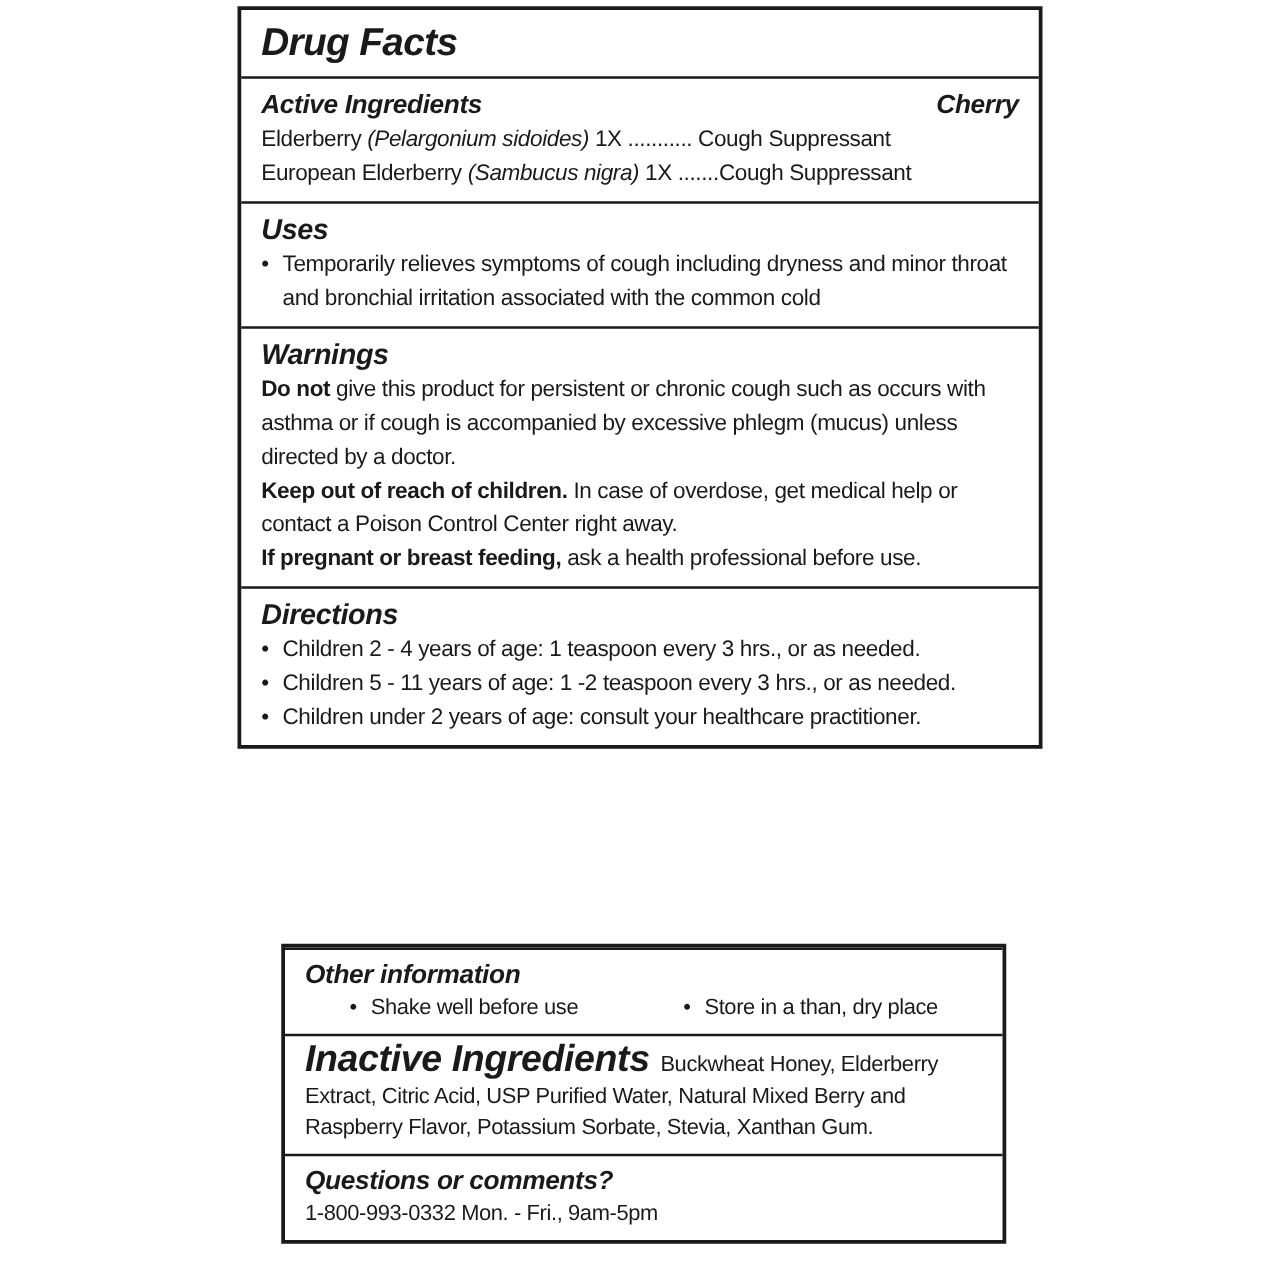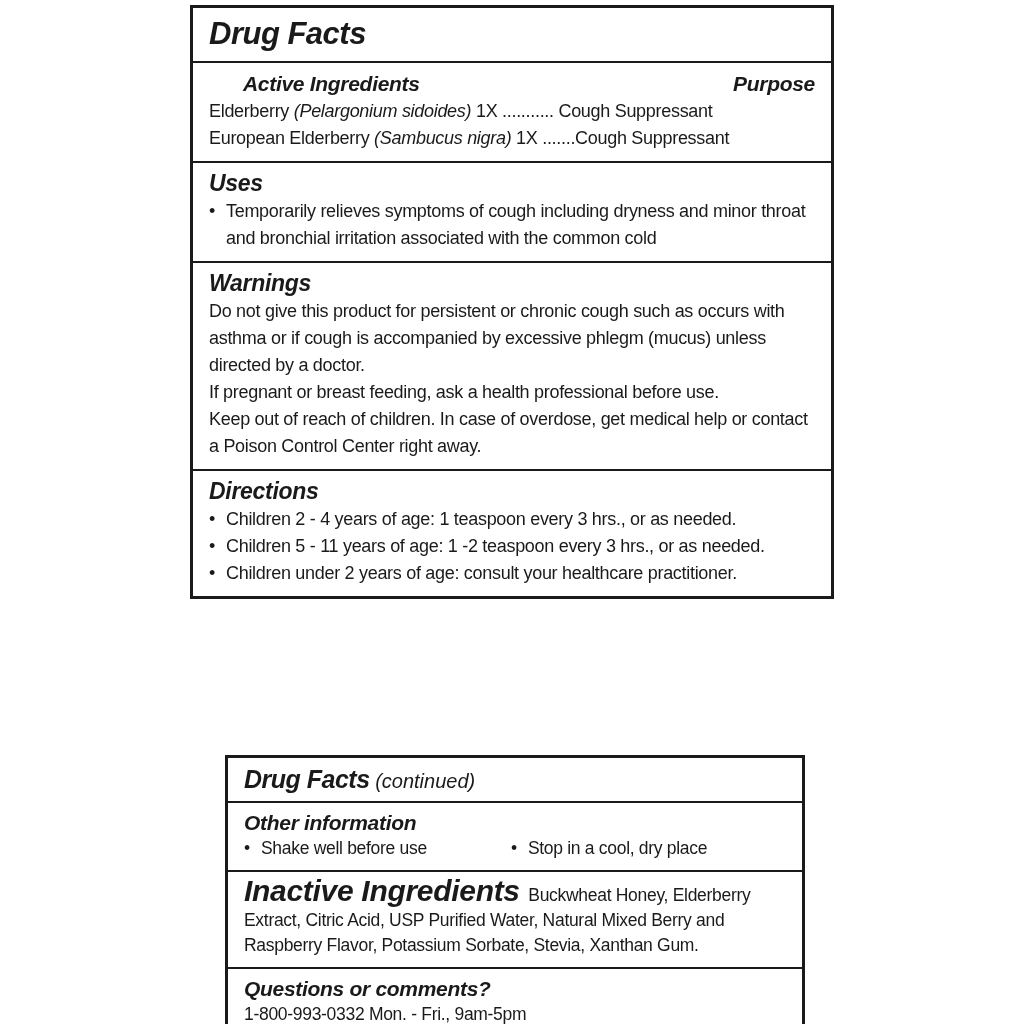--- a/index.html
+++ b/index.html
@@ -42,79 +42,79 @@
   .sec-heading {
     font-size: 23px; font-weight: bold; font-style: italic;
     letter-spacing: -0.3px;
     line-height: 29px;
   }
   .panel-cont .sec-heading { font-size: 21px; line-height: 27px; }
 
   
   .body-text { font-size: 18px; line-height: 27px; letter-spacing: -0.3px; }
   .panel-cont .body-text { font-size: 17.5px; line-height: 25px; }
-  .b { font-weight: normal; }
+  .b { font-weight: bold; }
   .i { font-style: italic; }
 
   
-  .ai-header { display: flex; justify-content: space-between; align-items: baseline; margin-left: 34px; }
+  .ai-header { display: flex; justify-content: space-between; align-items: baseline; }
   .ai-header .sec-heading { font-size: 21px; }
   .ai-row { white-space: nowrap; }
 
   
   .bullet-line { display: flex; }
   .bullet-line .dot { flex: 0 0 auto; width: 17px; }
   .bullet-line .dot::before { content: "\2022"; }
   .bullet-line .btext { flex: 1 1 auto; }
 
   
-  .twin-bullets { display: flex; gap: 84px; }
+  .twin-bullets { display: flex; gap: 84px; justify-content: center; }
   .twin-bullets .bullet-line { flex: 0 0 auto; }
 
   
   .inline-heading {
     font-size: 30px; font-weight: bold; font-style: italic;
     letter-spacing: -0.3px; margin-right: 4px;
   }
 </style>
 </head>
 <body>
 
 <div class="panel panel-main">
 
   <div class="df-title">
     <span class="big">Drug Facts</span>
   </div>
 
   <div class="section">
     <div class="ai-header">
       <span class="sec-heading">Active Ingredients</span>
-      <span class="sec-heading">Purpose</span>
+      <span class="sec-heading">Cherry</span>
     </div>
     <div class="body-text ai-row">
       <span>Elderberry </span><span class="i">(Pelargonium sidoides)</span><span> 1X ........... Cough Suppressant</span>
     </div>
     <div class="body-text ai-row">
       <span>European Elderberry </span><span class="i">(Sambucus nigra)</span><span> 1X .......Cough Suppressant</span>
     </div>
   </div>
 
   <div class="section">
     <div class="sec-heading">Uses</div>
     <div class="body-text bullet-line">
       <span class="dot"></span>
       <span class="btext">Temporarily relieves symptoms of cough including dryness and minor throat and bronchial irritation associated with the common cold</span>
     </div>
   </div>
 
   <div class="section">
     <div class="sec-heading">Warnings</div>
     <div class="body-text"><span class="b">Do not</span><span> give this product for persistent or chronic cough such as occurs with asthma or if cough is accompanied by excessive phlegm (mucus) unless directed by a doctor.</span></div>
+    <div class="body-text"><span class="b">Keep out of reach of children.</span><span> In case of overdose, get medical help or contact a Poison Control Center right away.</span></div>
     <div class="body-text"><span class="b">If pregnant or breast feeding,</span><span> ask a health professional before use.</span></div>
-    <div class="body-text"><span class="b">Keep out of reach of children.</span><span> In case of overdose, get medical help or contact a Poison Control Center right away.</span></div>
   </div>
 
   <div class="section">
     <div class="sec-heading">Directions</div>
     <div class="body-text bullet-line">
       <span class="dot"></span>
       <span class="btext">Children 2 - 4 years of age: 1 teaspoon every 3 hrs., or as needed.</span>
     </div>
     <div class="body-text bullet-line">
       <span class="dot"></span>
@@ -122,34 +122,31 @@
     </div>
     <div class="body-text bullet-line">
       <span class="dot"></span>
       <span class="btext">Children under 2 years of age: consult your healthcare practitioner.</span>
     </div>
   </div>
 </div>
 
 <div class="panel panel-cont">
 
-  <div class="df-title">
-    <span class="big">Drug Facts</span><span class="continued"> (continued)</span>
-  </div>
 
   <div class="section">
     <div class="sec-heading">Other information</div>
     <div class="twin-bullets">
       <div class="body-text bullet-line">
         <span class="dot"></span>
         <span class="btext">Shake well before use</span>
       </div>
       <div class="body-text bullet-line">
         <span class="dot"></span>
-        <span class="btext">Stop in a cool, dry place</span>
+        <span class="btext">Store in a than, dry place</span>
       </div>
     </div>
   </div>
 
   <div class="section">
     <div class="body-text"><span class="inline-heading">Inactive Ingredients</span> <span>Buckwheat Honey, Elderberry Extract, Citric Acid, USP Purified Water, Natural Mixed Berry and Raspberry Flavor, Potassium Sorbate, Stevia, Xanthan Gum.</span></div>
   </div>
 
   <div class="section">
     <div class="sec-heading">Questions or comments?</div>

